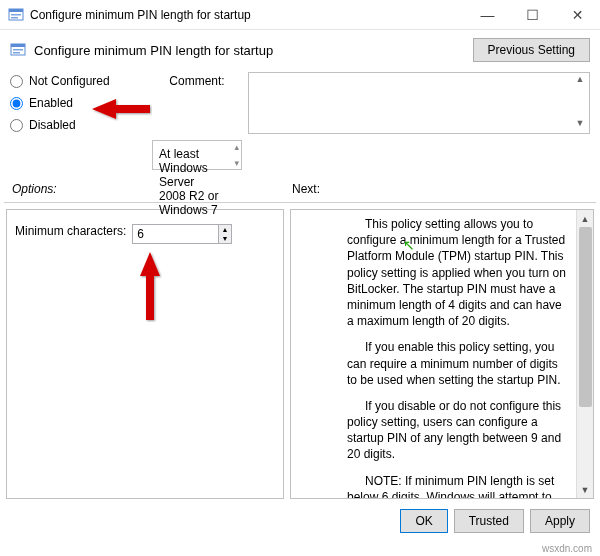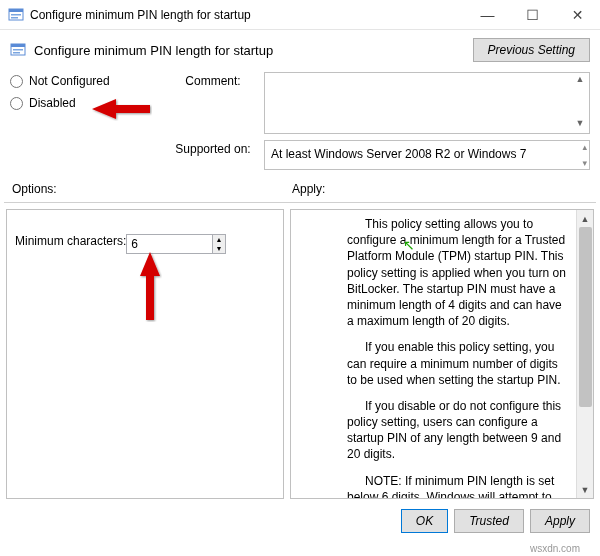--- a/index.html
+++ b/index.html
@@ -39,27 +39,26 @@
 }
 .header-left { display:flex; align-items:center; gap:8px; }
 .header-title { font-size: 13px; }
 .header-buttons { display:flex; gap: 8px; }
 .win-btn {
   background:#e1e1e1;
   border:1px solid #adadad;
   padding: 4px 14px;
   font-size: 12px;
   font-family: inherit;
-  font-style: italic;
 }
 
 .radio-area {
   display:flex;
   padding: 0 10px 8px 10px;
-  gap: 28px;
+  gap: 12px;
 }
 .radios {
   display:flex;
   flex-direction:column;
   gap: 8px;
   width: 130px;
   padding-top: 2px;
 }
 .radio-item { display:flex; align-items:center; gap:6px; }
 .radio-item input { margin:0; }
@@ -110,38 +109,39 @@
   padding: 6px 18px 0 6px;
   font-size:12px;
 }
 .supported-box .scroll-up{position:absolute; right:2px; top:1px; font-size:9px; color:#888;}
 .supported-box .scroll-down{position:absolute; right:2px; bottom:1px; font-size:9px; color:#888;}
 
 .labels-row {
   display:flex;
   padding: 4px 10px 4px 12px;
 }
-.labels-row .opt-label { width: 280px; font-size:12px; }
+.labels-row .opt-label { width: 280px; font-size:12px;font-style:italic; }
 .labels-row .help-label { font-size:12px; }
 
 .divider { border-top:1px solid #d0d0d0; margin: 2px 4px 6px 4px;}
 
 .lower {
   display:flex;
   padding: 0 6px 0 6px;
   gap: 6px;
   height: 290px;
 }
 .options-panel {
   width: 278px;
   border:1px solid #c0c0c0;
   background:#fff;
-  padding: 24px 8px;
+  padding: 14px 8px;
   font-size:12px;
   display:flex;
+  gap:6px;
   align-items:flex-start;
 }
 .spinner {
   display:flex;
   align-items:stretch;
   border:1px solid #abadb3;
   width: 100px;
   height: 20px;
 }
 .spinner input {
@@ -191,21 +191,21 @@
 .footer .win-btn.primary { border:1px solid #0078d7; }
 
 .arrow {
   position:absolute;
   pointer-events:none;
 }
 .arrow svg { display:block; }
 
 .footnote {
   position:absolute;
-  right:20px; bottom:2px;
+  right:8px; bottom:2px;
   font-size:10px; color:#999;text-align:right;
 }
 .cursor {
   position:absolute;
   font-size:14px;
   color:#1aa500;
   text-shadow:0 0 2px #fff;
   pointer-events:none;
 }
 </style>
@@ -248,42 +248,45 @@
   </div>
 </div>
 
 <div class="radio-area">
   <div class="radios">
     <label class="radio-item">
       <input type="radio" name="state" style="">
       <span class="radio-label">Not Configured</span>
     </label>
     <label class="radio-item">
+      <input type="radio" name="state" checked="" style="">
+      <span class="radio-label">Enabled</span>
+    </label>
+    <label class="radio-item">
       <input type="radio" name="state" style="">
       <span class="radio-label">Disabled</span>
     </label>
   </div>
   <div class="right-fields">
     <div class="field-label">Comment:</div>
     <div class="comment-box">
       <span class="scroll-up">▲</span>
       <span class="scroll-down">▼</span>
     </div>
-    <div class="field-label">Supported on:</div>
     <div class="supported-box">
       <span>At least Windows Server 2008 R2 or Windows 7</span>
       <span class="scroll-up">▴</span>
       <span class="scroll-down">▾</span>
     </div>
   </div>
 </div>
 
 <div class="labels-row">
   <div class="opt-label">Options:</div>
-  <div class="help-label">Apply:</div>
+  <div class="help-label">Next:</div>
 </div>
 <div class="divider"></div>
 
 <div class="lower">
   <div class="options-panel">
     <span>Minimum characters:</span>
     <div class="spinner">
       <input type="text" value="6" style="">
       <div class="spinner-btns">
         <div>▲</div>

